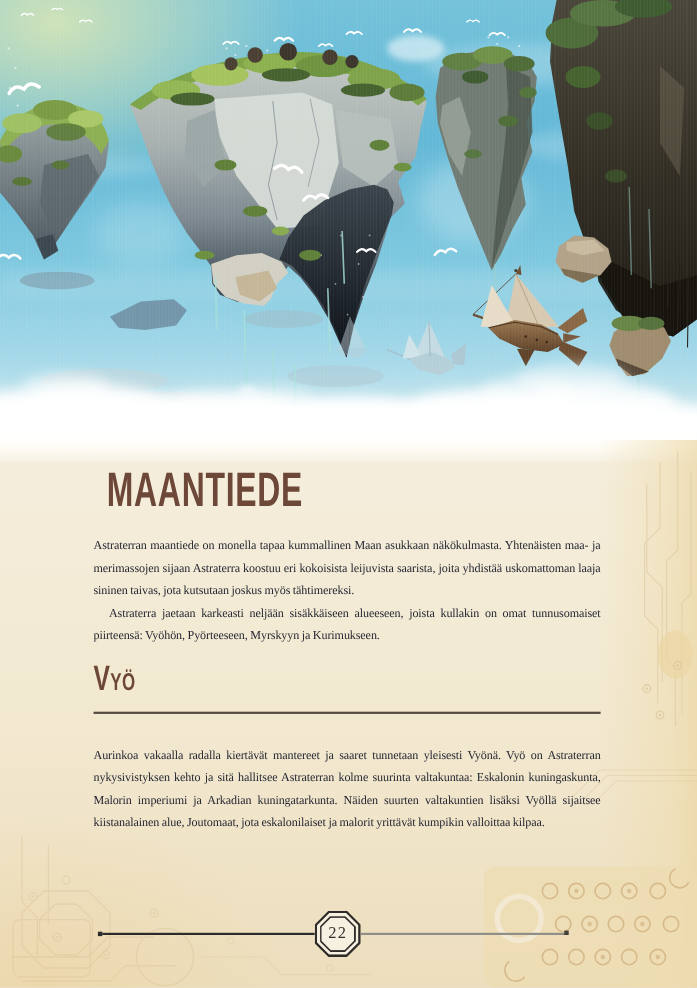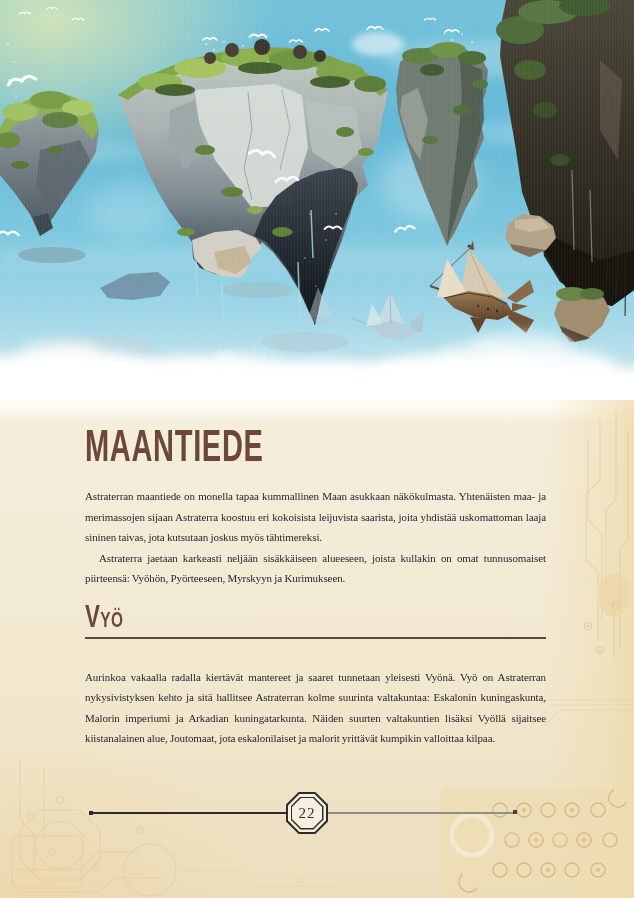--- a/index.html
+++ b/index.html
@@ -13,34 +13,34 @@
         background:radial-gradient(ellipse at 15% 100%,rgba(236,211,160,.55),rgba(236,211,160,0) 70%);}
   
   .hero{position:absolute;left:0;top:0;width:634px;height:420px;}
   .hero svg{display:block;}
   .hero::after{content:"";position:absolute;inset:0;pointer-events:none;opacity:.5;
         background:repeating-linear-gradient(90deg,rgba(255,255,255,.07) 0 1px,rgba(255,255,255,0) 1px 3px);}
   
   .circuit{position:absolute;left:0;top:400px;width:634px;height:498px;pointer-events:none;}
   
   .content{position:absolute;left:85px;top:418px;width:461px;color:#262833;}
-  h1{margin:6px 0 0 0;height:44px;line-height:44px;color:#6d4737;font-family:"Liberation Sans",sans-serif;}
+  h1{margin:6px 0 0 12px;height:44px;line-height:44px;color:#6d4737;font-family:"Liberation Sans",sans-serif;}
   h1 span{display:inline-block;transform:scaleX(.66);transform-origin:0 50%;
         font-size:44px;font-weight:700;letter-spacing:1px;white-space:nowrap;}
   .para{margin:0;font-size:11px;line-height:20.5px;text-align:justify;
         letter-spacing:-.1px;word-spacing:-.3px;}
   .para.first{margin-top:18px;}
   .para.indent{text-indent:14px;}
   h2{margin:10px 0 0 0;height:36px;line-height:34px;color:#6d4737;font-family:"Liberation Sans",sans-serif;
-        border-bottom:2px solid #54493e;padding-bottom:2px;}
+        border-bottom:2px solid #54493e;padding-bottom:12px;}
   h2 span{display:inline-block;transform:scaleX(.7);transform-origin:0 50%;
         font-size:32px;font-weight:700;font-variant:small-caps;letter-spacing:.5px;}
   .s2para{margin-top:28px;}
   
-  .footer{position:absolute;left:0;top:784px;width:634px;height:60px;}
+  .footer{position:absolute;left:0;top:820px;width:634px;height:60px;}
   .dot{position:absolute;width:4px;height:4px;background:#2b2b2b;}
   .dot.l{left:89px;top:27px;}
   .dot.r{left:513px;top:26px;background:#454038;}
   .line-l{position:absolute;left:93px;top:28px;width:193px;height:1.5px;background:#2b2b2b;}
   .line-r{position:absolute;left:328px;top:27.5px;width:186px;height:2.5px;background:#8f8e88;}
   .oct{position:absolute;left:286px;top:8px;width:42px;height:42px;}
   .oc{position:absolute;inset:0;display:flex;align-items:center;justify-content:center;
       clip-path:polygon(30% 0,70% 0,100% 30%,100% 70%,70% 100%,30% 100%,0 70%,0 30%);}
   .oc.a{background:#2e2b28;}
   .oc.b{inset:2px;background:#f6f0e0;}

